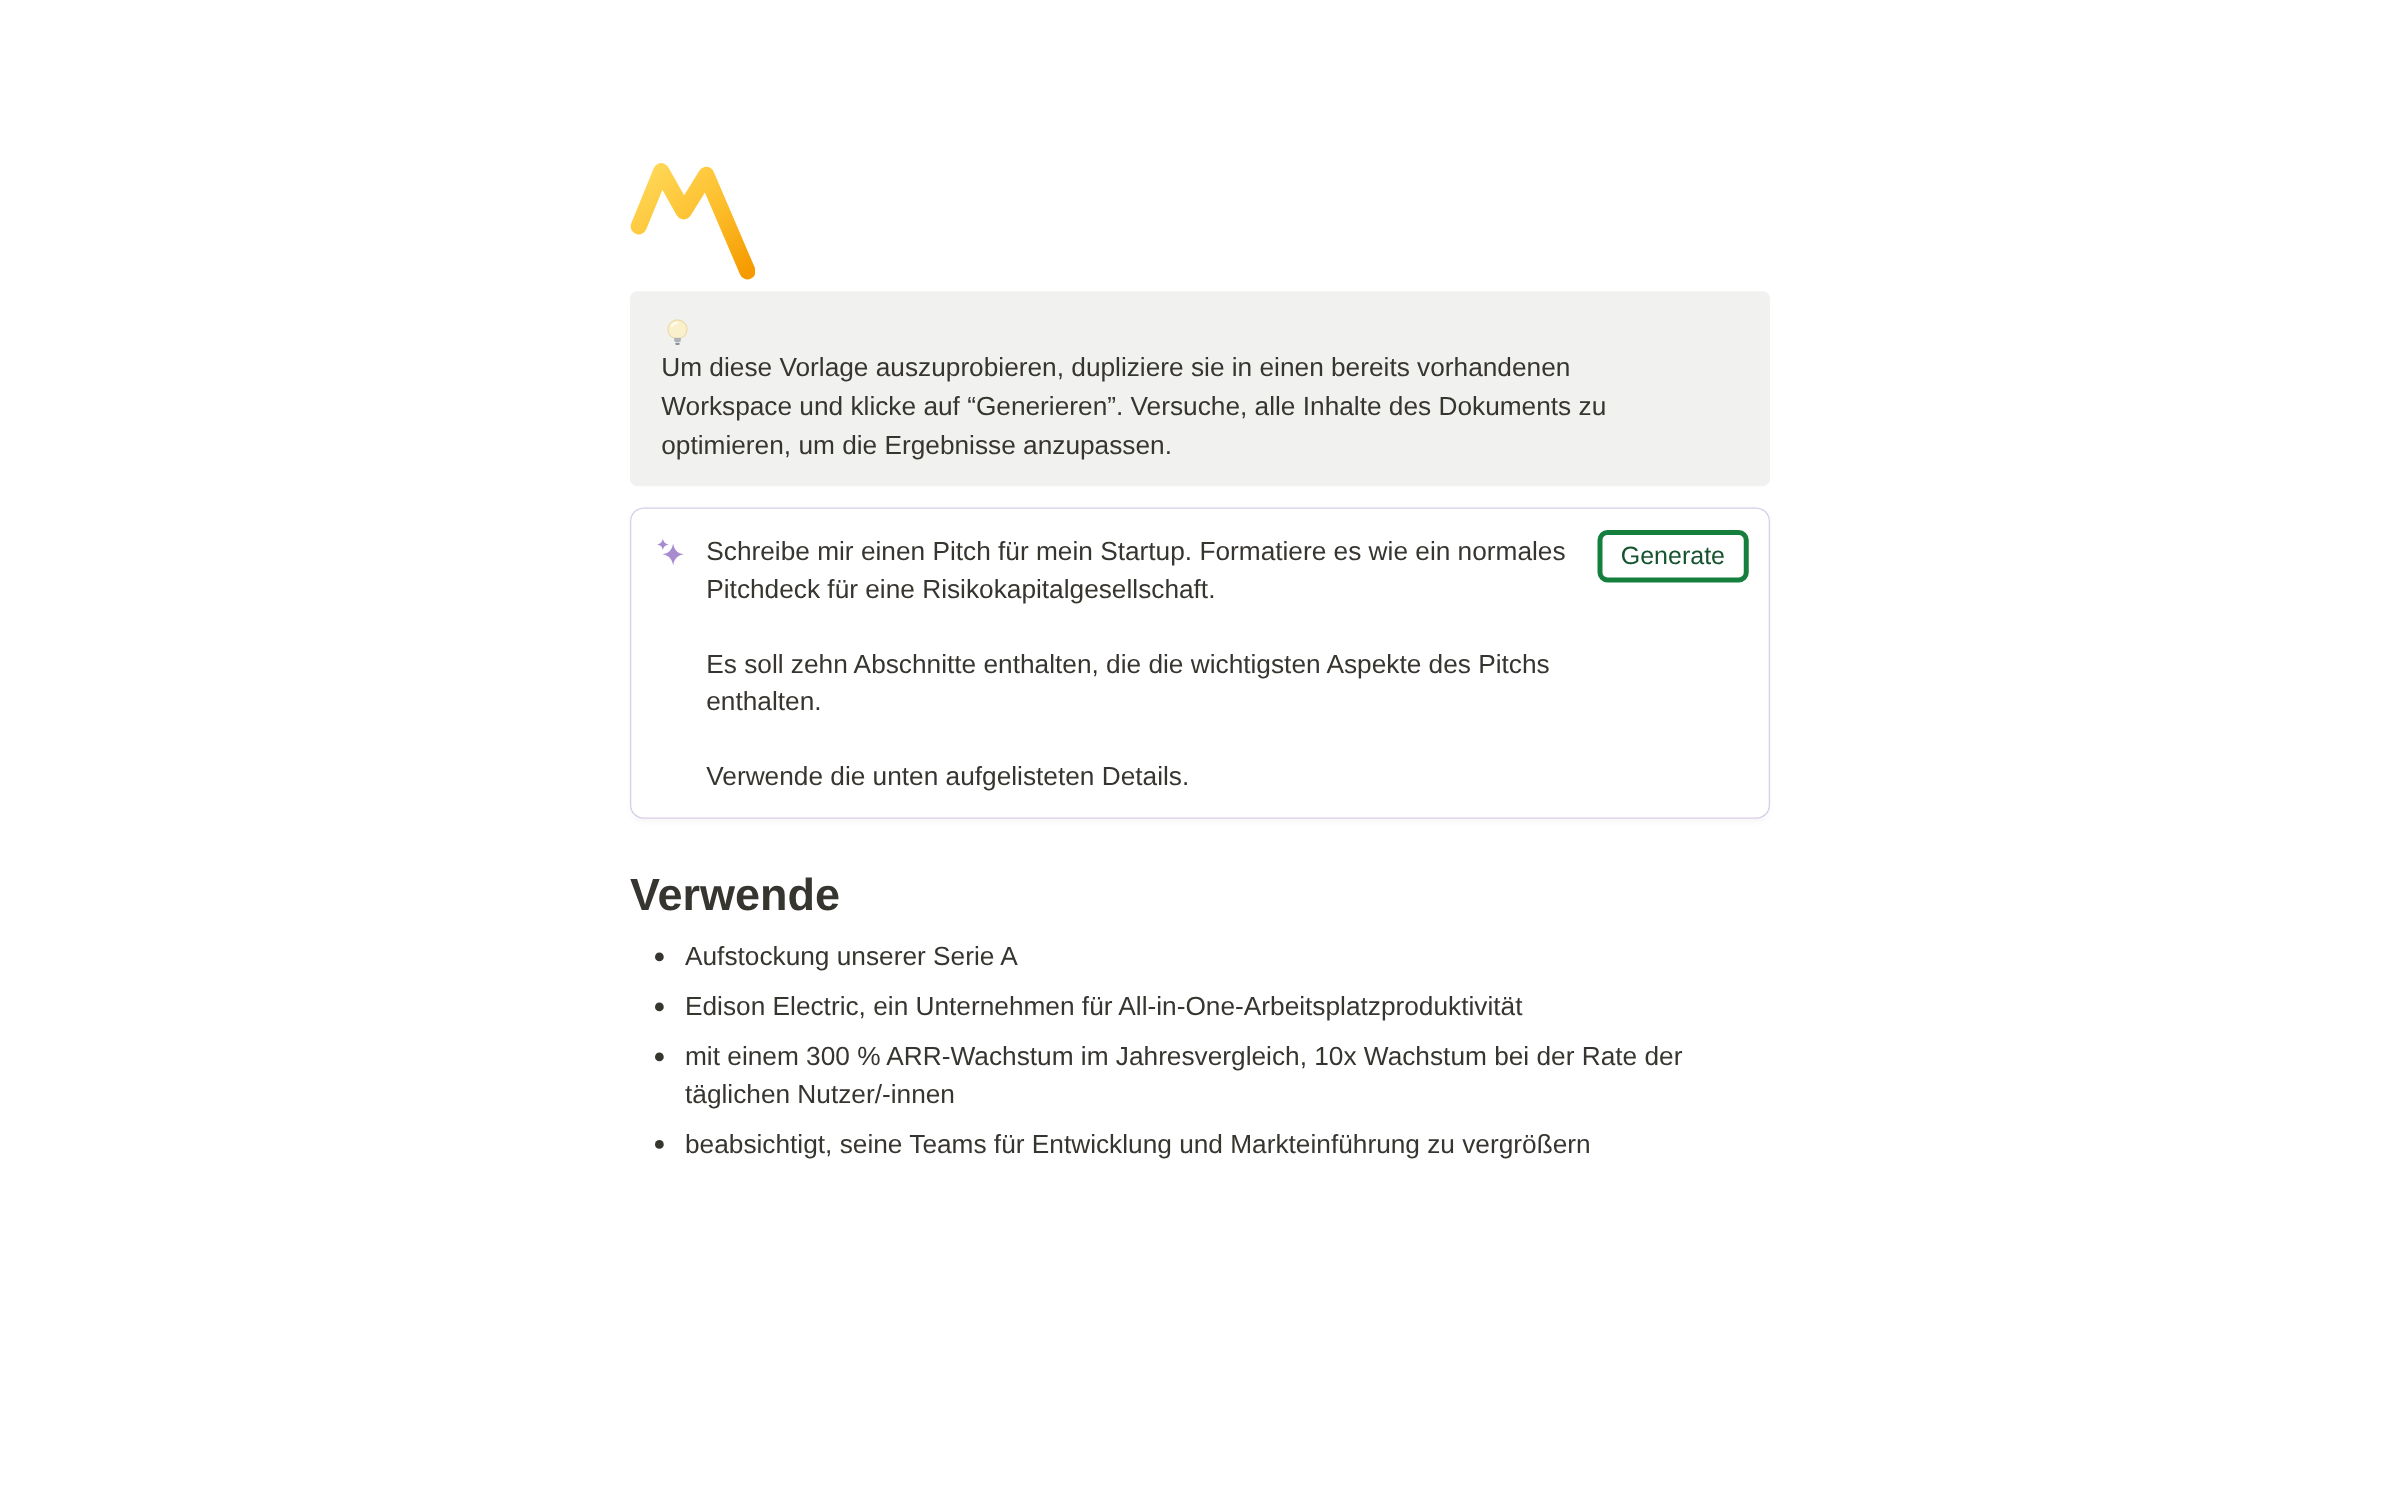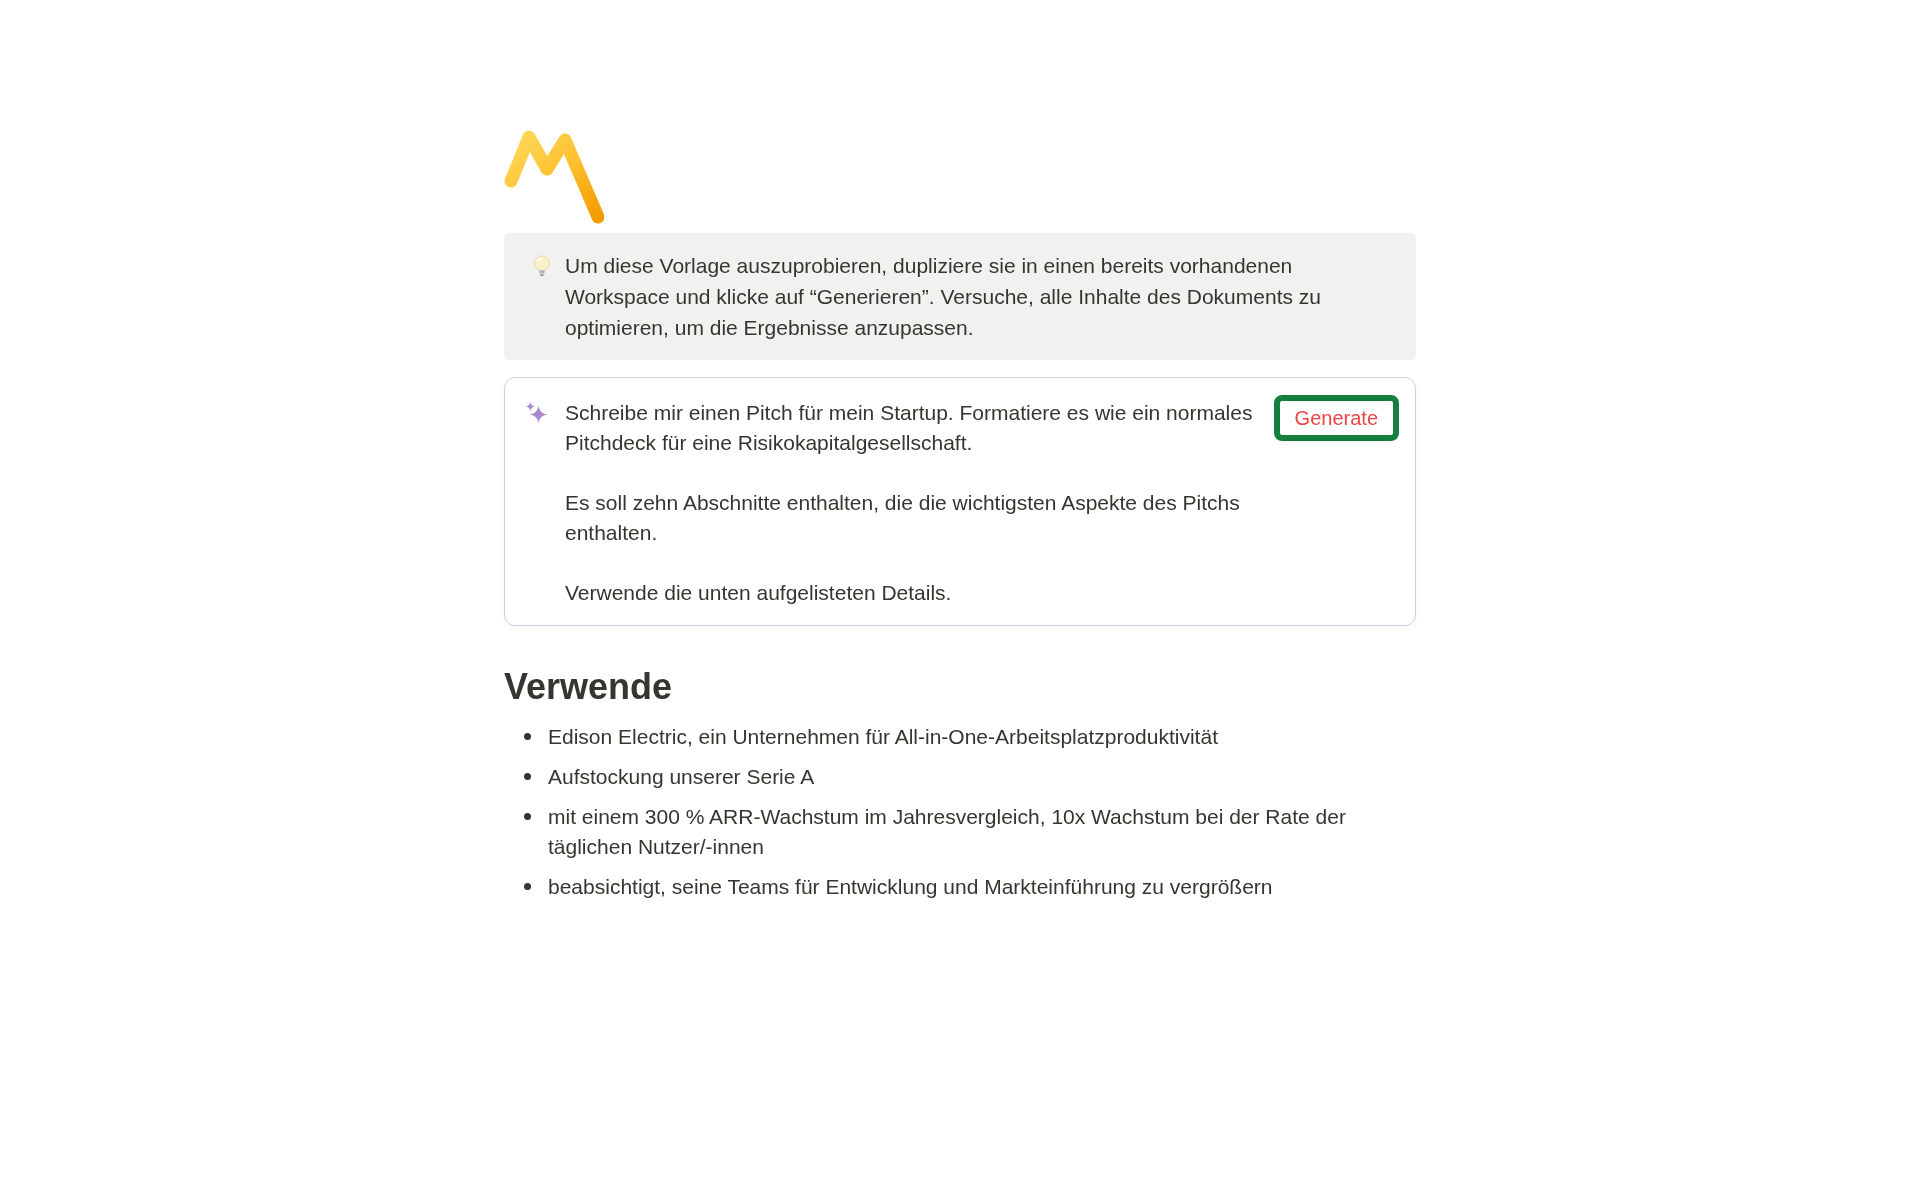--- a/index.html
+++ b/index.html
@@ -37,20 +37,21 @@
   
   .callout {
     margin-top: 9px;
     display: flex;
     align-items: flex-start;
     background: #f1f1ef;
     border-radius: 6px;
     padding: 17px 24px 17px 25px;
     font-size: 21px;
     line-height: 31px;
+    flex-direction: column;
   }
   .callout-icon {
     flex: 0 0 26px;
     width: 26px;
     height: 26px;
     margin-top: 3px;
     margin-right: 10px;
   }
   .callout-text { color: #37352f; }
   
@@ -81,23 +82,23 @@
   .ai-text .para:last-child { margin-bottom: 0; }
   .generate-btn {
     flex: 0 0 auto;
     align-self: flex-start;
     margin-top: -3px;
     margin-left: 16px;
     font-family: inherit;
     font-size: 20px;
     line-height: 26px;
     padding: 4px 15px;
-    color: #ef4444;
+    color: #14532d;
     background: #ffffff;
-    border: 6px solid #15803d;
+    border: 4px solid #15803d;
     border-radius: 8px;
     cursor: pointer;
   }
   
   .details-heading {
     margin: 43px 0 0;
     font-size: 36px;
     line-height: 36px;
     font-weight: 700;
     color: #37352f;
@@ -181,24 +182,24 @@
       <div class="para">
         <div>Verwende die unten aufgelisteten Details.</div>
       </div>
     </div>
     <button class="generate-btn">Generate</button>
   </div>
 
   <h2 class="details-heading">Verwende</h2>
   <ul class="details-list">
     <li>
+      <div>Aufstockung unserer Serie A</div>
+    </li>
+    <li>
       <div>Edison Electric, ein Unternehmen für All-in-One-Arbeitsplatzproduktivität</div>
-    </li>
-    <li>
-      <div>Aufstockung unserer Serie A</div>
     </li>
     <li>
       <div>mit einem 300 % ARR-Wachstum im Jahresvergleich, 10x Wachstum bei der Rate der</div>
       <div>täglichen Nutzer/-innen</div>
     </li>
     <li>
       <div>beabsichtigt, seine Teams für Entwicklung und Markteinführung zu vergrößern</div>
     </li>
   </ul>
 

